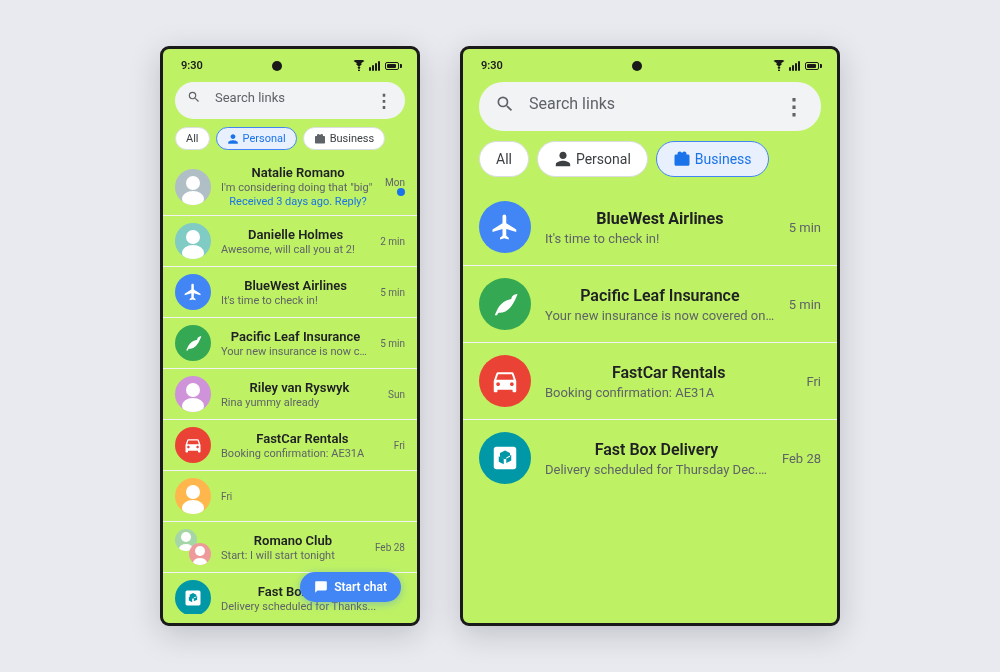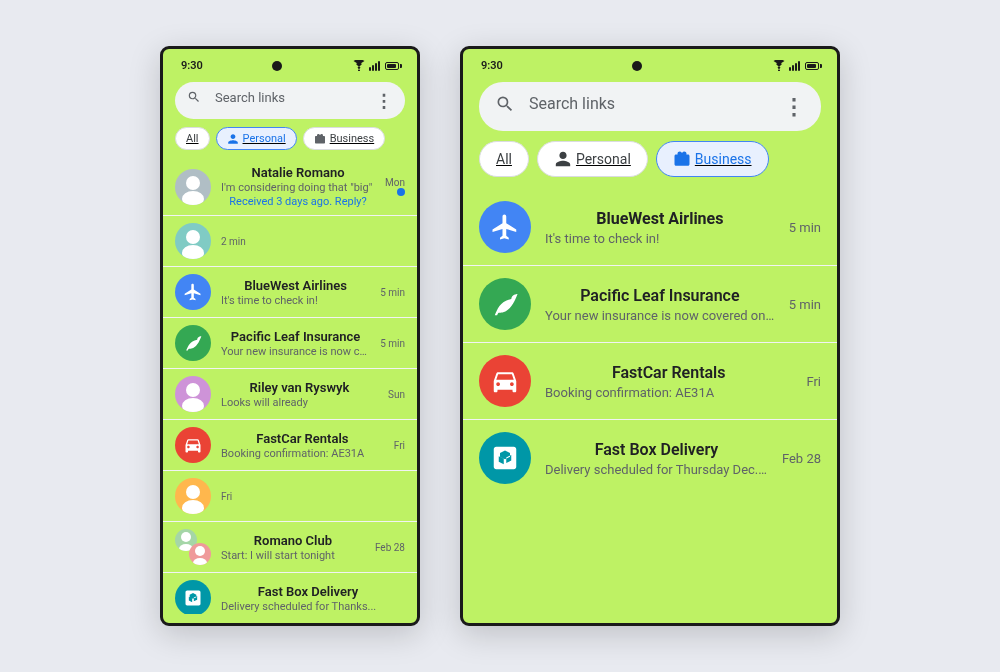--- a/index.html
+++ b/index.html
@@ -129,21 +129,20 @@
       color: #5f6368;
       font-size: 18px;
       font-weight: bold;
     }
 
     
     .tabs {
       display: flex;
       gap: 6px;
       padding: 0 12px 8px;
-      text-decoration: underline;
     }
     .tabs.large-tabs {
       padding: 0 16px 12px;
       gap: 8px;
     }
     .tab {
       border: 1px solid #dadce0;
       border-radius: 20px;
       padding: 4px 10px;
       font-size: 11px;
@@ -367,20 +366,24 @@
           </div>
         </div>
 
         <div class="conv-item">
           <div class="avatar" style="background:#80cbc4;">
             <svg width="36" height="36" viewBox="0 0 36 36">
                 <circle cx="18" cy="14" r="7" fill="#fff"></circle>
                 <ellipse cx="18" cy="30" rx="11" ry="8" fill="#fff"></ellipse>
               </svg>
           </div>
+          <div class="conv-content">
+            <div class="conv-name">Danielle Holmes</div>
+            <div class="conv-preview">Awesome, will call you at 2!</div>
+          </div>
           <div class="conv-meta">
             <span class="conv-time">2 min</span>
           </div>
         </div>
 
         <div class="conv-item">
           <div class="avatar av-blue">
             <svg width="20" height="20" viewBox="0 0 24 24" fill="white">
                 <path d="M21 16v-2l-8-5V3.5c0-.83-.67-1.5-1.5-1.5S10 2.67 10 3.5V9l-8 5v2l8-2.5V19l-2 1.5V22l3.5-1 3.5 1v-1.5L13 19v-5.5l8 2.5z"></path>
               </svg>
@@ -411,21 +414,21 @@
 
         <div class="conv-item">
           <div class="avatar" style="background:#ce93d8;">
             <svg width="36" height="36" viewBox="0 0 36 36">
                 <circle cx="18" cy="14" r="7" fill="#fff"></circle>
                 <ellipse cx="18" cy="30" rx="11" ry="8" fill="#fff"></ellipse>
               </svg>
           </div>
           <div class="conv-content">
             <div class="conv-name">Riley van Ryswyk</div>
-            <div class="conv-preview">Looks will already</div>
+            <div class="conv-preview">Rina yummy already</div>
           </div>
           <div class="conv-meta">
             <span class="conv-time">Sun</span>
           </div>
         </div>
 
         <div class="conv-item">
           <div class="avatar av-red">
             <svg width="20" height="20" viewBox="0 0 24 24" fill="white">
                 <path d="M18.92 6.01C18.72 5.42 18.16 5 17.5 5h-11c-.66 0-1.21.42-1.42 1.01L3 12v8c0 .55.45 1 1 1h1c.55 0 1-.45 1-1v-1h12v1c0 .55.45 1 1 1h1c.55 0 1-.45 1-1v-8l-2.08-5.99zM6.5 16c-.83 0-1.5-.67-1.5-1.5S5.67 13 6.5 13s1.5.67 1.5 1.5S7.33 16 6.5 16zm11 0c-.83 0-1.5-.67-1.5-1.5s.67-1.5 1.5-1.5 1.5.67 1.5 1.5-.67 1.5-1.5 1.5zM5 11l1.5-4.5h11L19 11H5z"></path>
@@ -484,20 +487,26 @@
           </div>
           <div class="conv-content">
             <div class="conv-name">Fast Box Delivery</div>
             <div class="conv-preview">Delivery scheduled for Thanks...</div>
           </div>
           <div class="conv-meta">
             <span class="conv-time"></span>
           </div>
         </div>
 
+        <div class="start-chat-btn">
+          <svg width="14" height="14" viewBox="0 0 24 24" fill="white">
+              <path d="M20 2H4c-1.1 0-2 .9-2 2v18l4-4h14c1.1 0 2-.9 2-2V4c0-1.1-.9-2-2-2z"></path>
+            </svg>
+          <span>Start chat</span>
+        </div>
       </div>
     </div>
   </div>
 
   <div class="phone large">
 
     <div class="phone-top-bar">
       <span>9:30</span>
       <div class="phone-camera"></div>
       <div class="status-icons">

